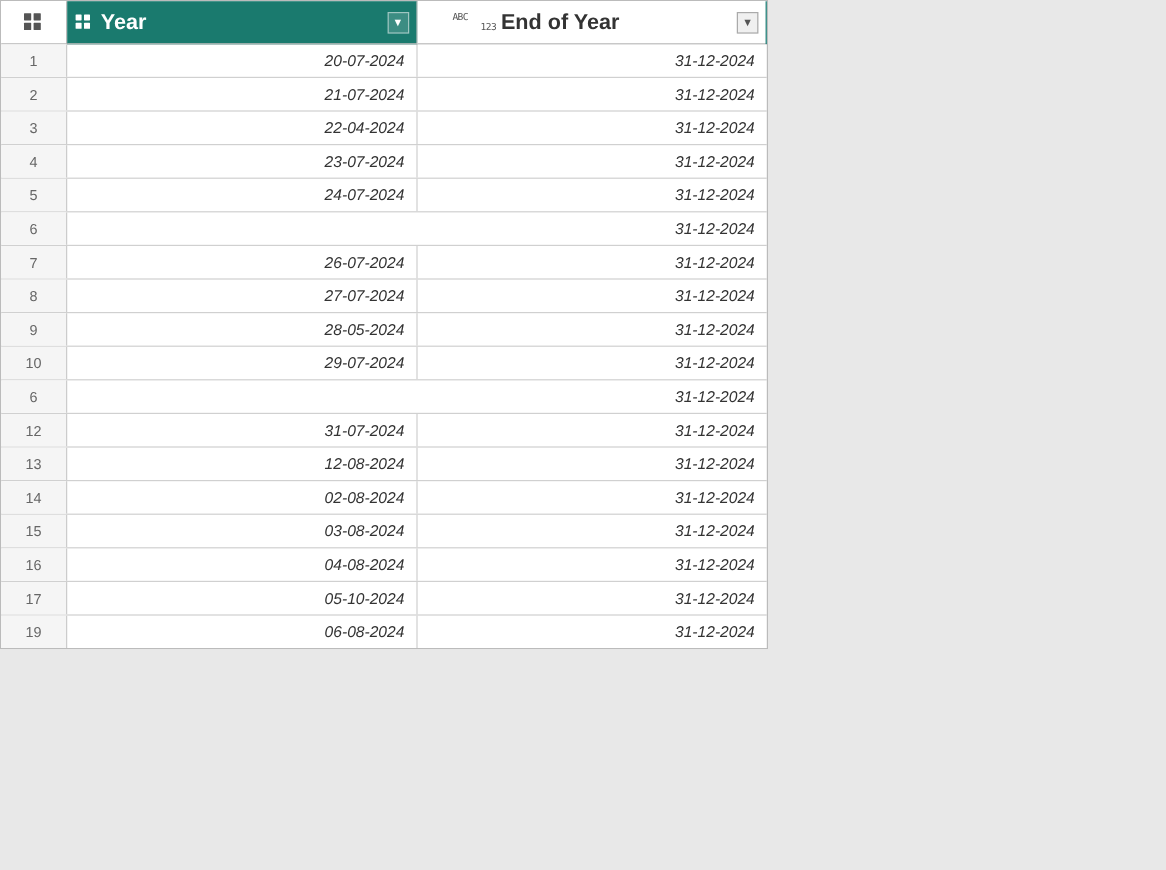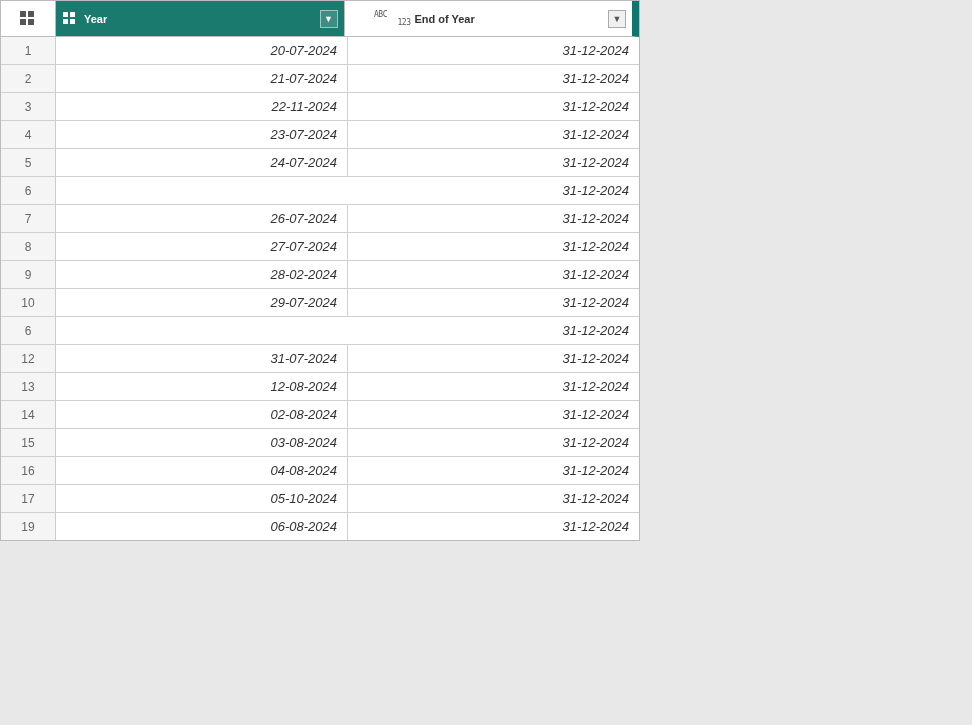--- a/index.html
+++ b/index.html
@@ -50,34 +50,34 @@
       flex: 1;
       background: #1a7a6e;
       color: #fff;
       border-right: 1px solid #bbb;
     }
 
     .col-header-eoy {
       flex: 1;
       background: #fff;
       color: #333;
-      border-right: 7px solid #0f766e;
+      border-right: 1px solid #0f766e;
     }
 
     .col-header-icon {
       margin-right: 6px;
       display: inline-flex;
       align-items: center;
       justify-content: center;
       font-size: 11px;
     }
 
     .col-header-label {
       flex: 1;
-      font-size: 11px;
+      font-size: 18px;
     }
 
     .col-header-arrow {
       display: inline-flex;
       align-items: center;
       justify-content: center;
       width: 18px;
       height: 18px;
       border: 1px solid rgba(255,255,255,0.5);
       background: rgba(255,255,255,0.15);
@@ -209,21 +209,21 @@
         <div class="cell">20-07-2024</div>
         <div class="cell">31-12-2024</div>
       </div>
       <div class="table-row">
         <div class="row-num">2</div>
         <div class="cell">21-07-2024</div>
         <div class="cell">31-12-2024</div>
       </div>
       <div class="table-row">
         <div class="row-num">3</div>
-        <div class="cell">22-11-2024</div>
+        <div class="cell">22-04-2024</div>
         <div class="cell">31-12-2024</div>
       </div>
       <div class="table-row">
         <div class="row-num">4</div>
         <div class="cell">23-07-2024</div>
         <div class="cell">31-12-2024</div>
       </div>
       <div class="table-row">
         <div class="row-num">5</div>
         <div class="cell">24-07-2024</div>
@@ -238,21 +238,21 @@
         <div class="cell">26-07-2024</div>
         <div class="cell">31-12-2024</div>
       </div>
       <div class="table-row">
         <div class="row-num">8</div>
         <div class="cell">27-07-2024</div>
         <div class="cell">31-12-2024</div>
       </div>
       <div class="table-row">
         <div class="row-num">9</div>
-        <div class="cell">28-02-2024</div>
+        <div class="cell">28-05-2024</div>
         <div class="cell">31-12-2024</div>
       </div>
       <div class="table-row">
         <div class="row-num">10</div>
         <div class="cell">29-07-2024</div>
         <div class="cell">31-12-2024</div>
       </div>
       <div class="table-row">
         <div class="row-num">6</div>
         <div class="cell">31-12-2024</div>

